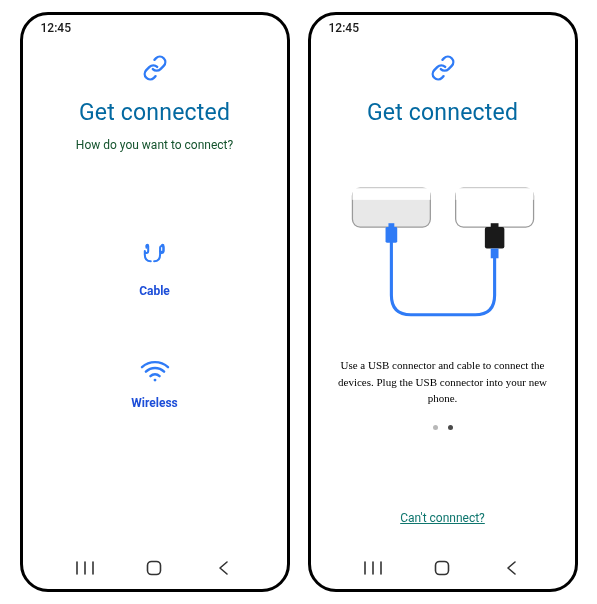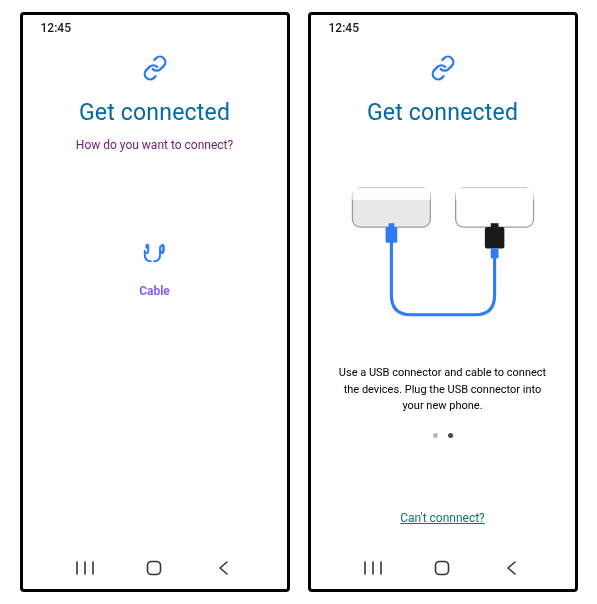--- a/index.html
+++ b/index.html
@@ -10,21 +10,21 @@
       height: 604px;
       display: flex;
       justify-content: center;
       align-items: center;
       gap: 18px;
     }
     .phone {
       width: 270px;
       height: 580px;
       border: 3px solid #000;
-      border-radius: 4px;
+      border-radius: 28px;
       background: #fff;
       position: relative;
       overflow: hidden;
       display: flex;
       flex-direction: column;
     }
     .status-bar {
       padding: 6px 18px 2px;
       font-size: 12px;
       font-weight: 500;
@@ -42,40 +42,40 @@
     }
     .title {
       font-size: 23px;
       font-weight: 400;
       color: #0369a1;
       margin-top: 14px;
       letter-spacing: 0.2px;
     }
     .subtitle {
       font-size: 12px;
-      color: #701a75;
+      color: #14532d;
       margin-top: 12px;
     }
     .options {
       margin-top: 90px;
       display: flex;
       flex-direction: column;
       gap: 60px;
       align-items: center;
     }
     .option {
       display: flex;
       flex-direction: column;
       align-items: center;
       cursor: pointer;
     }
     .option-label {
       font-size: 12px;
       font-weight: 700;
-      color: #8b5cf6;
+      color: #1d4ed8;
       margin-top: 8px;
     }
     .nav-bar {
       height: 42px;
       display: flex;
       justify-content: space-around;
       align-items: center;
       padding: 0 28px;
     }
     .nav-btn {
@@ -90,22 +90,23 @@
       position: relative;
       width: 100%;
       height: 165px;
       margin-top: 60px;
     }
     .instruction {
       font-size: 11px;
       color: #000;
       text-align: center;
       line-height: 1.5;
-      margin-top: 14px;
+      margin-top: 6px;
       padding: 0 4px;
+      font-family: Liberation Serif, serif;
     }
     .dots {
       display: flex;
       gap: 10px;
       margin-top: 18px;
       justify-content: center;
     }
     .dot {
       width: 5px;
       height: 5px;
@@ -149,20 +150,31 @@
             <path d="M10 4 C 10 2 12 2 12 4 L12 10 C12 13 8 13 8 10 L8 14 Q8 22 15 22"></path>
             <line x1="10" y1="6" x2="10" y2="4"></line>
 
             <path d="M28 4 C 28 2 30 2 30 4 L30 10 C30 13 26 13 26 10 L26 14 Q26 22 19 22"></path>
             <rect x="26" y="4" width="4" height="7" rx="2" fill="none"></rect>
           </svg>
         </span>
         <span class="option-label">Cable</span>
       </div>
 
+      <div class="option">
+        <span>
+          <svg width="34" height="26" viewBox="0 0 24 20" fill="none" stroke="#2f7bf6" stroke-width="1.9" stroke-linecap="round">
+            <path d="M2 7 a15 15 0 0 1 20 0"></path>
+            <path d="M5 10.5 a10 10 0 0 1 14 0"></path>
+            <path d="M8.5 14 a5 5 0 0 1 7 0"></path>
+            <circle cx="12" cy="17" r="1.1" fill="#2f7bf6" stroke="none"></circle>
+          </svg>
+        </span>
+        <span class="option-label">Wireless</span>
+      </div>
     </div>
   </div>
   <div class="nav-bar">
     <div class="nav-btn">
       <svg width="18" height="16" viewBox="0 0 18 16">
           <line x1="1" y1="2" x2="1" y2="14" stroke="#333" stroke-width="1.6" stroke-linecap="round"></line>
           <line x1="9" y1="2" x2="9" y2="14" stroke="#333" stroke-width="1.6" stroke-linecap="round"></line>
           <line x1="17" y1="2" x2="17" y2="14" stroke="#333" stroke-width="1.6" stroke-linecap="round"></line>
         </svg>
     </div>

